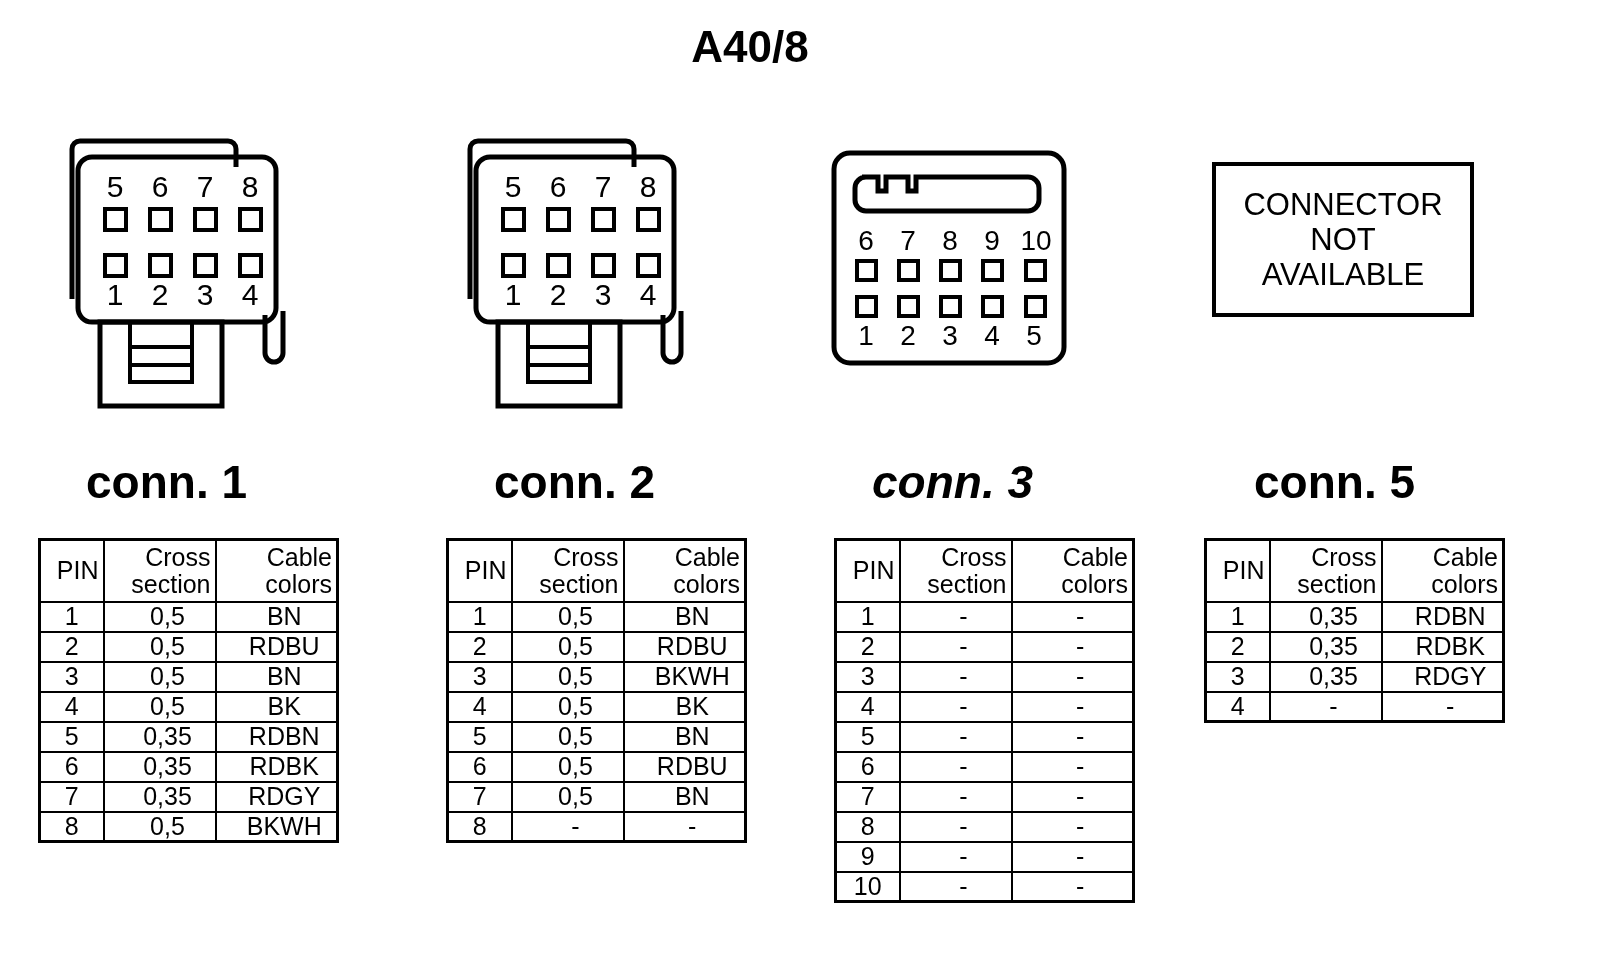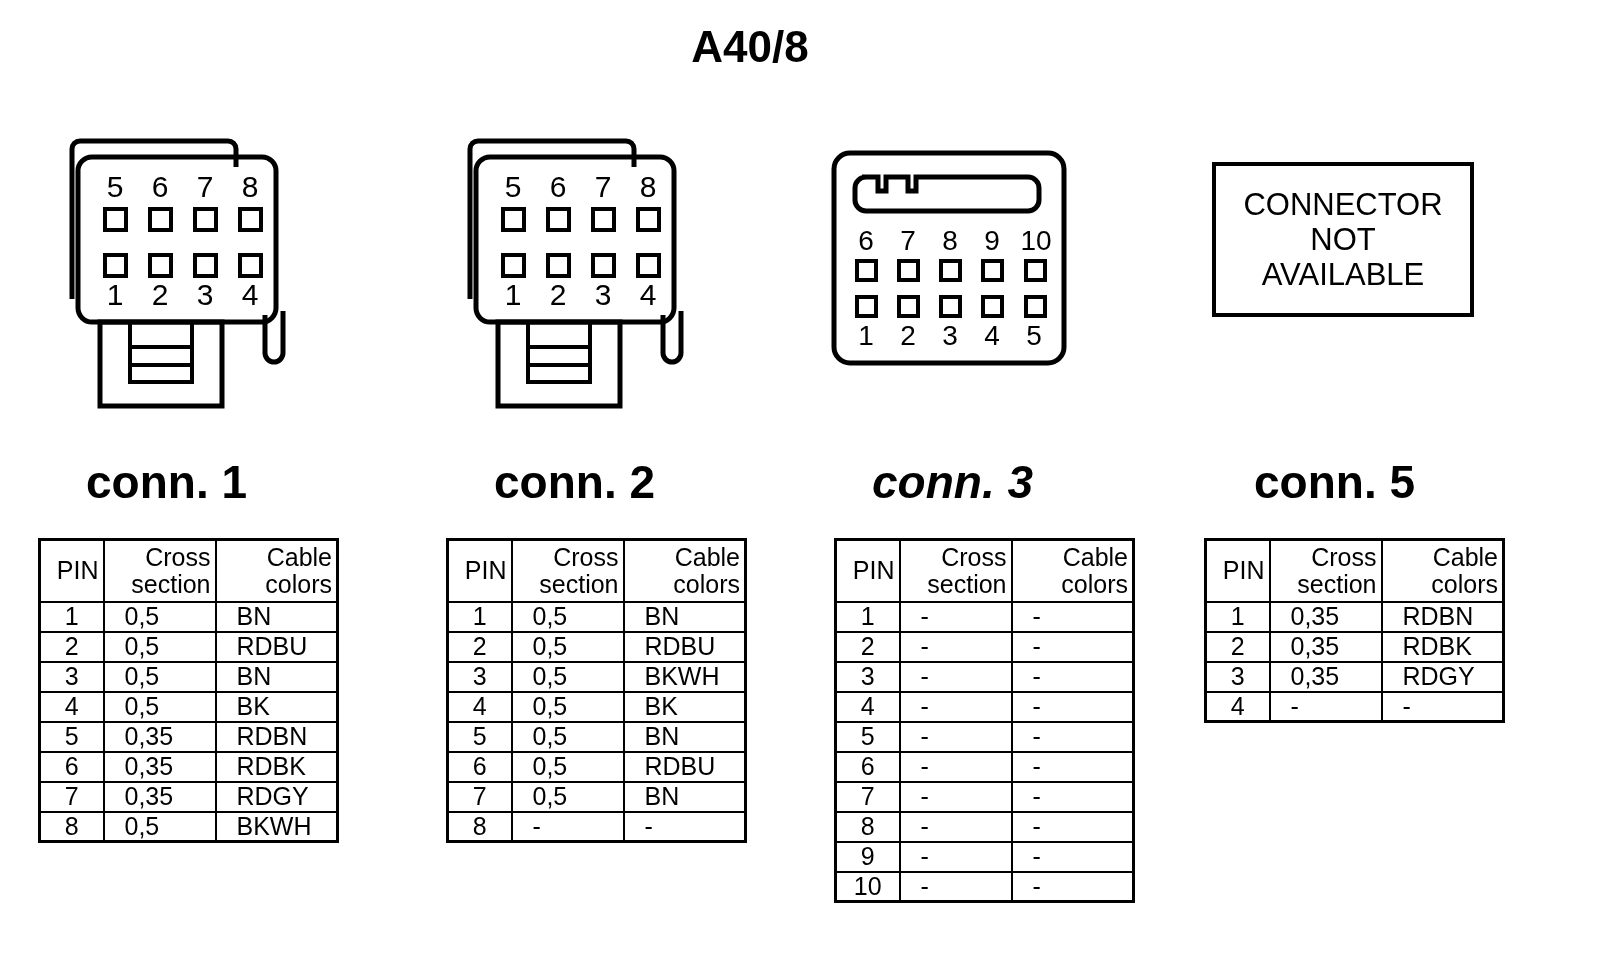--- a/index.html
+++ b/index.html
@@ -87,21 +87,21 @@
     text-align: right;
     vertical-align: middle;
     height: 62px;
     font-weight: normal;
   }
   .pin-table td.col-pin {
     text-align: center;
   }
   .pin-table td.col-cs,
   .pin-table td.col-cc {
-    text-align: left;
+    text-align: center;
     padding-left: 20px;
   }
   .col-w-pin { width: 64px; }
   .col-w-cs  { width: 112px; }
   .col-w-cc  { width: 122px; }
 
   svg { display: block; }
   svg text {
     font-family: "Liberation Sans", sans-serif;
     fill: #000;

